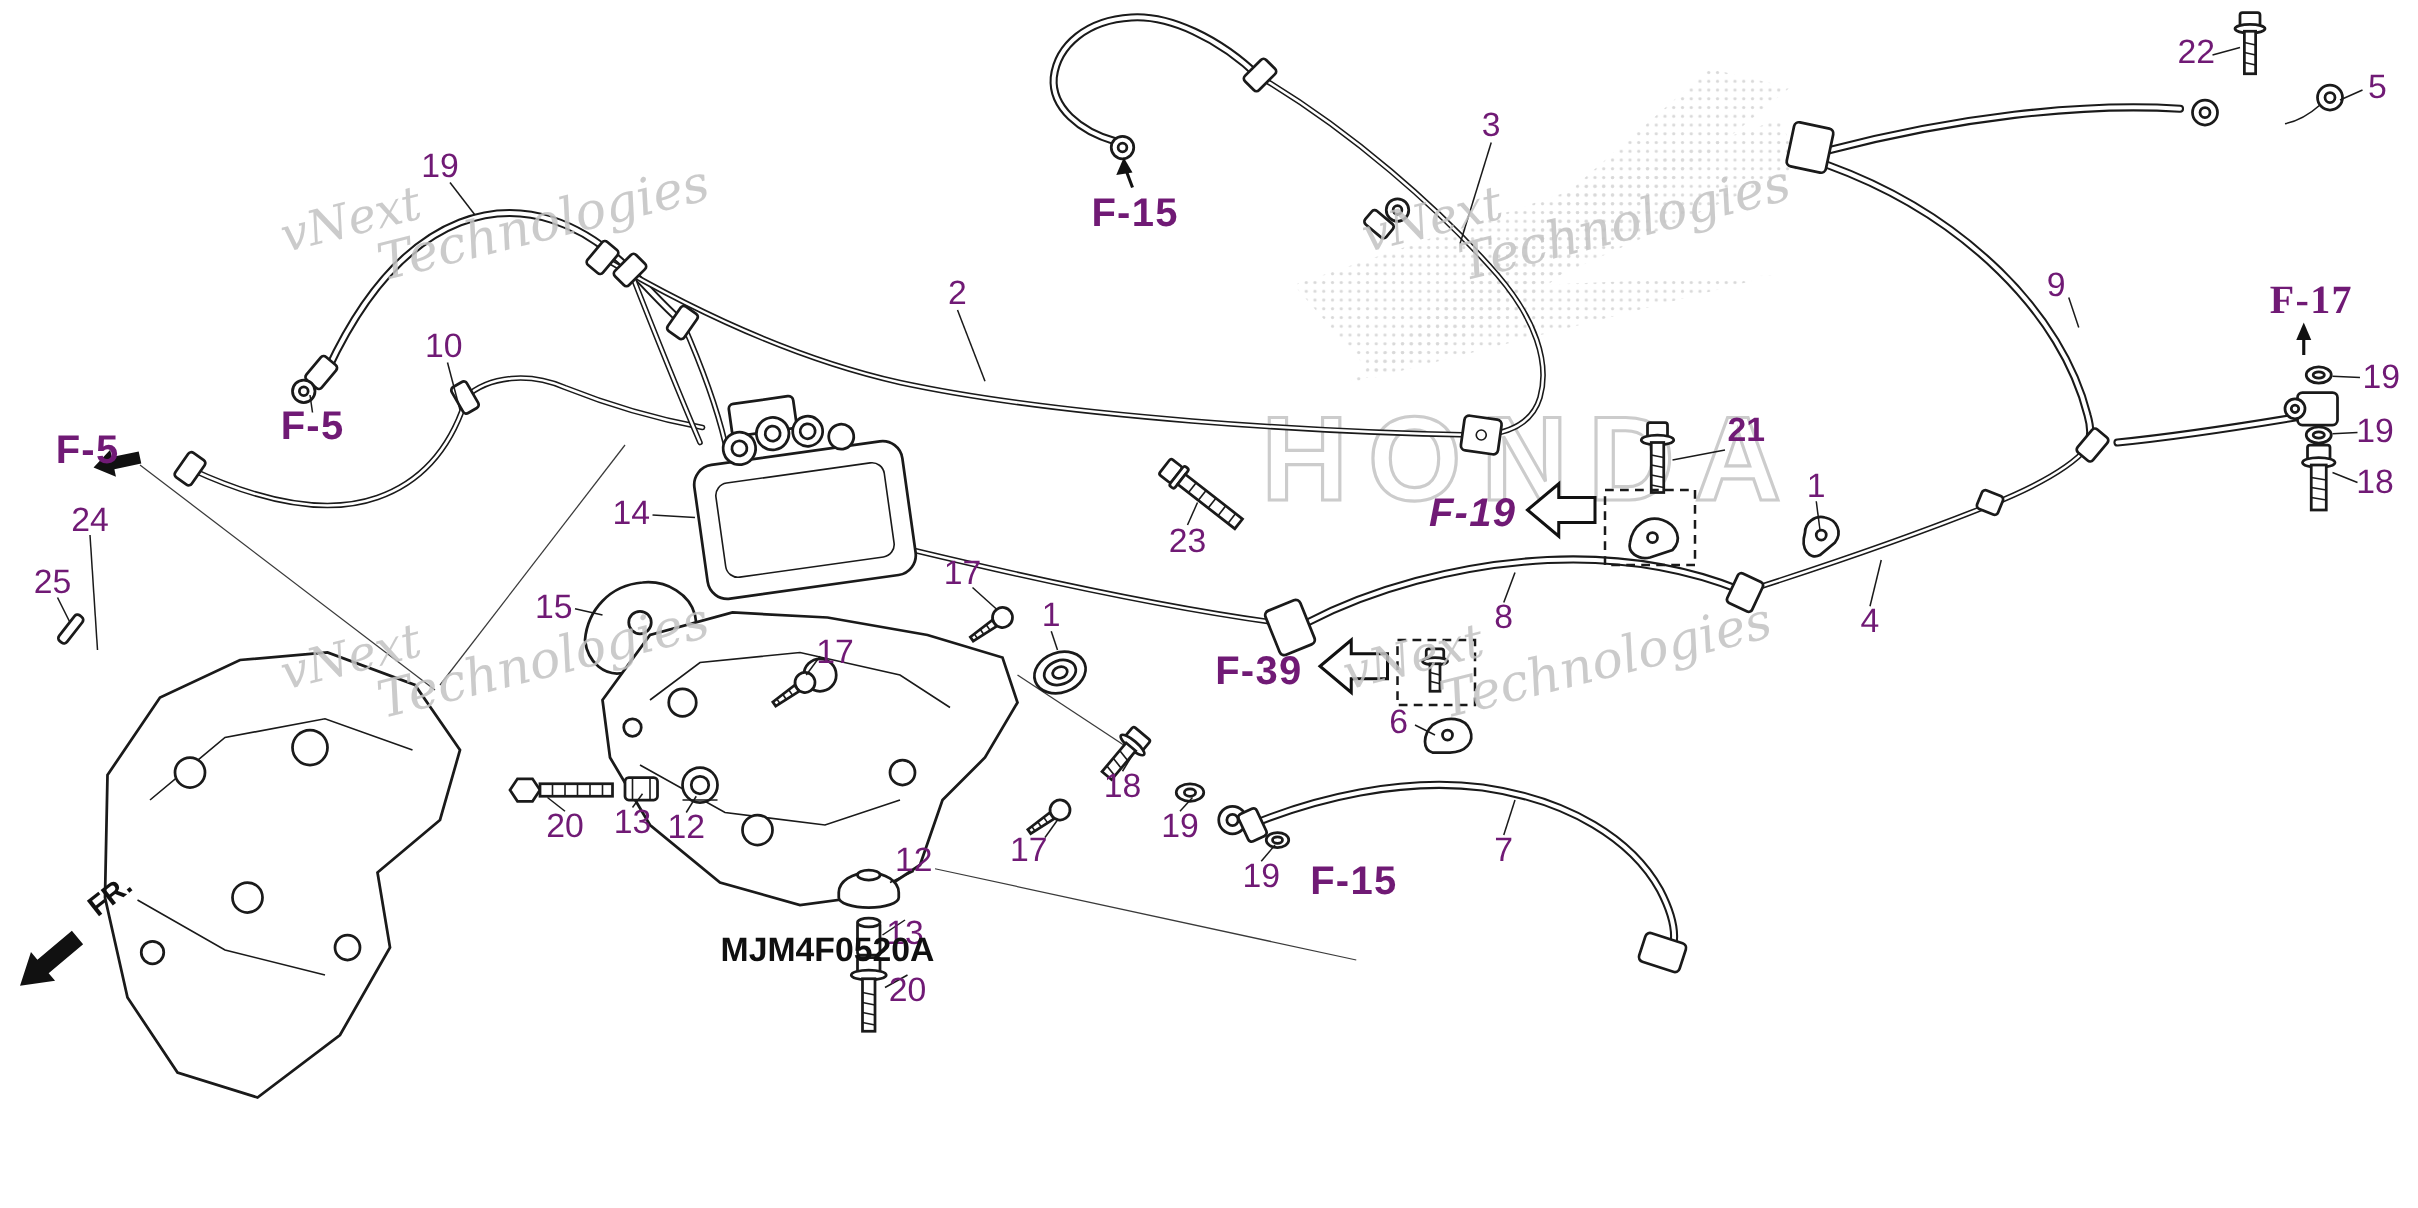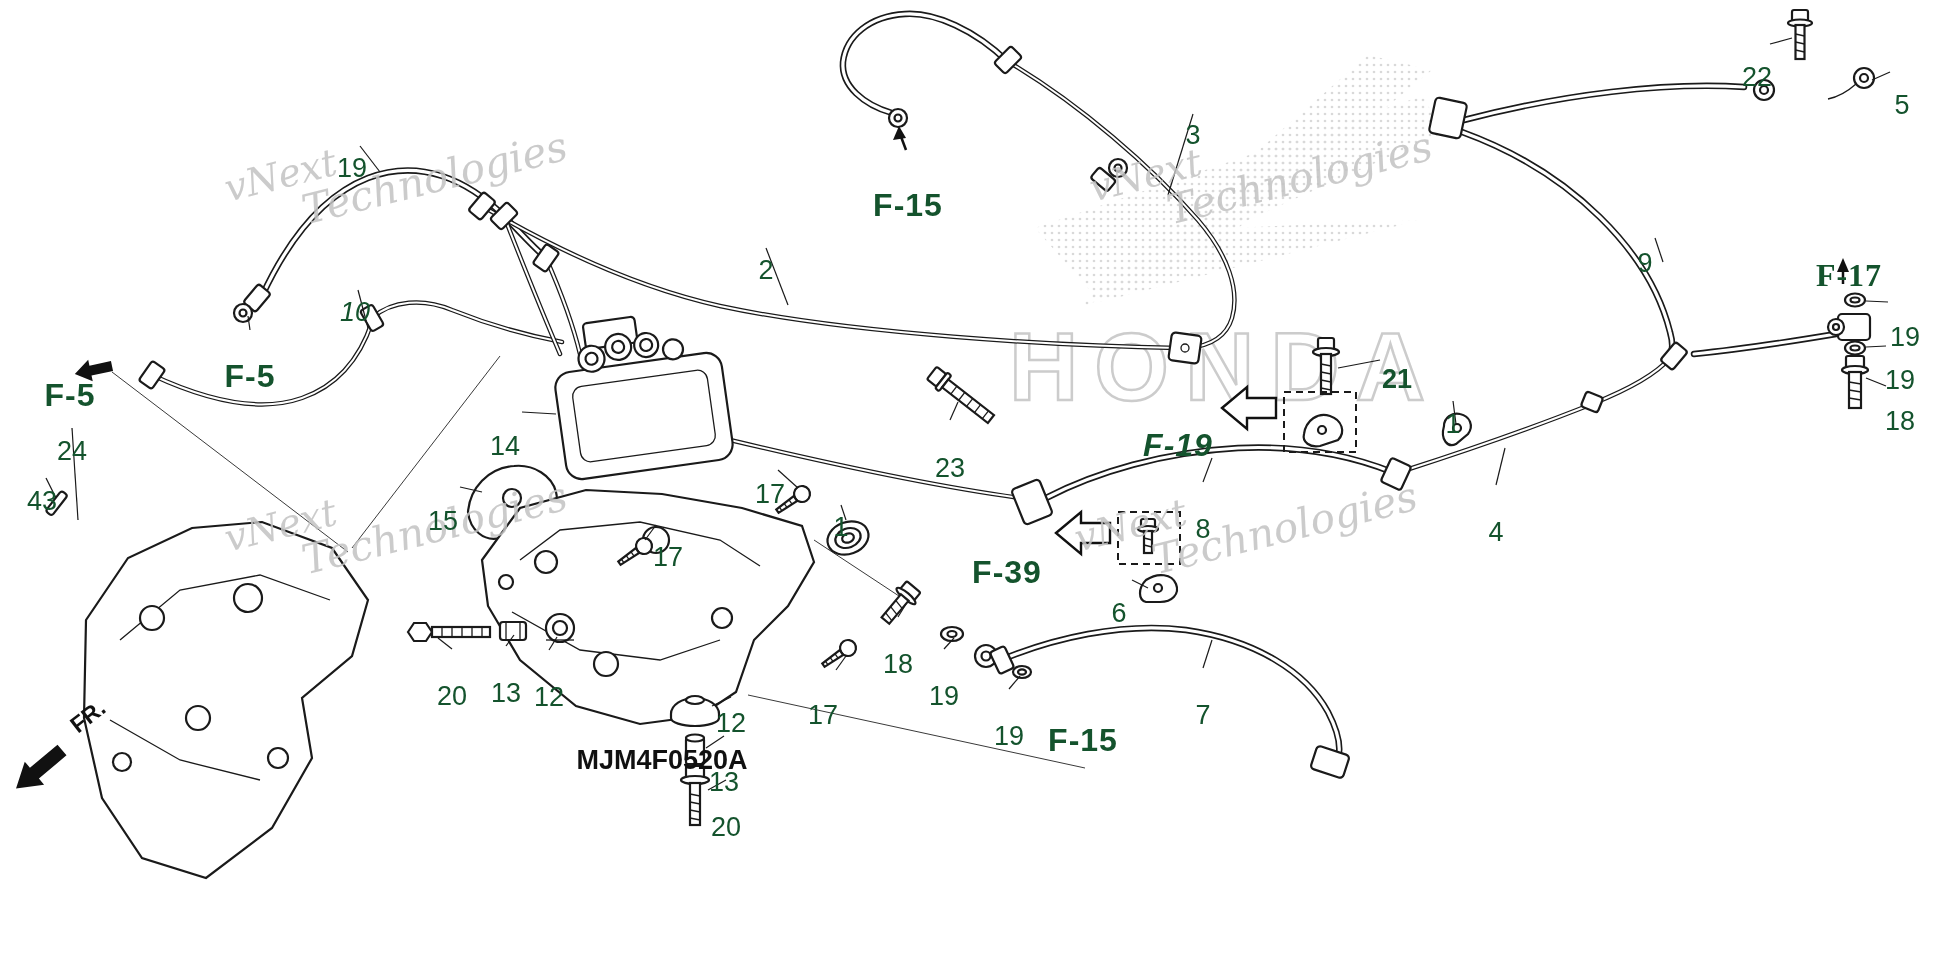--- a/index.html
+++ b/index.html
@@ -1,21 +1,21 @@
 <!DOCTYPE html>
 <html><head>
 <meta charset="utf-8">
 <style>
   html,body{margin:0;padding:0;background:#ffffff;}
   #stage{position:relative;width:1934px;height:966px;background:#fff;overflow:hidden;
          font-family:"Liberation Sans",sans-serif;}
   #art{position:absolute;left:0;top:0;z-index:1;}
   #watermark-layer{position:absolute;left:0;top:0;width:100%;height:100%;z-index:2;pointer-events:none;}
   #label-layer{position:absolute;left:0;top:0;width:100%;height:100%;z-index:3;pointer-events:none;}
-  .lbl{position:absolute;transform:translate(-50%,-50%);color:#14532d;white-space:nowrap;margin-top:35px;}
+  .lbl{position:absolute;transform:translate(-50%,-50%);color:#701a75;white-space:nowrap;}
   .lbl.part{font-size:27px;}
   .lbl.ref{font-size:32px;font-weight:bold;letter-spacing:1px;}
   .wm{position:absolute;transform:translate(-50%,-50%) rotate(-14deg);color:#c3c3c3;opacity:.85;
       font-style:italic;font-family:"DejaVu Serif",serif;line-height:1.02;}
   .wm .l1{display:block;font-size:38px;margin-left:-70px;}
   .wm .l2{display:block;font-size:41px;}
   .diagram-code{position:absolute;left:662px;top:760px;transform:translate(-50%,-50%);
       font-weight:bold;font-size:27px;color:#101010;z-index:3;}
 </style>
 </head>
@@ -429,34 +429,34 @@
     </div>
   <div id="label-layer">
       <div class="lbl part" style="left: 1757px; top: 42px;">22</div>
       <div class="lbl part" style="left: 1902px; top: 70px;">5</div>
       <div class="lbl part" style="left: 352px; top: 133px;">19</div>
       <div class="lbl part" style="left: 1193px; top: 100px;">3</div>
       <div class="lbl ref" style="left: 908px; top: 170px;">F-15</div>
       <div class="lbl part" style="left: 766px; top: 235px;">2</div>
       <div class="lbl part" style="left: 1645px; top: 228px;">9</div>
       <div class="lbl ref" style="left: 1849px; top: 240px; font-family: Liberation Serif, serif;">F-17</div>
-      <div class="lbl part" style="left: 355px; top: 277px; font-style: italic;">10</div>
+      <div class="lbl part" style="left: 355px; top: 277px;">10</div>
       <div class="lbl part" style="left: 1905px; top: 302px;">19</div>
       <div class="lbl ref" style="left: 250px; top: 341px;">F-5</div>
       <div class="lbl part" style="left: 1900px; top: 345px;">19</div>
       <div class="lbl ref" style="left: 70px; top: 360px;">F-5</div>
       <div class="lbl part" style="left: 1397px; top: 344px; font-weight: bold;">21</div>
       <div class="lbl part" style="left: 1900px; top: 386px;">18</div>
       <div class="lbl part" style="left: 1453px; top: 389px;">1</div>
       <div class="lbl ref" style="left: 1178px; top: 410px; font-style: italic;">F-19</div>
       <div class="lbl part" style="left: 505px; top: 411px;">14</div>
       <div class="lbl part" style="left: 72px; top: 416px;">24</div>
       <div class="lbl part" style="left: 950px; top: 433px;">23</div>
       <div class="lbl part" style="left: 770px; top: 459px;">17</div>
-      <div class="lbl part" style="left: 42px; top: 466px;">43</div>
+      <div class="lbl part" style="left: 42px; top: 466px;">25</div>
       <div class="lbl part" style="left: 443px; top: 486px;">15</div>
       <div class="lbl part" style="left: 841px; top: 492px;">1</div>
       <div class="lbl part" style="left: 1203px; top: 494px;">8</div>
       <div class="lbl part" style="left: 1496px; top: 497px;">4</div>
       <div class="lbl part" style="left: 668px; top: 522px;">17</div>
       <div class="lbl ref" style="left: 1007px; top: 537px;">F-39</div>
       <div class="lbl part" style="left: 1119px; top: 578px;">6</div>
       <div class="lbl part" style="left: 898px; top: 629px;">18</div>
       <div class="lbl part" style="left: 506px; top: 658px;">13</div>
       <div class="lbl part" style="left: 452px; top: 661px;">20</div>

